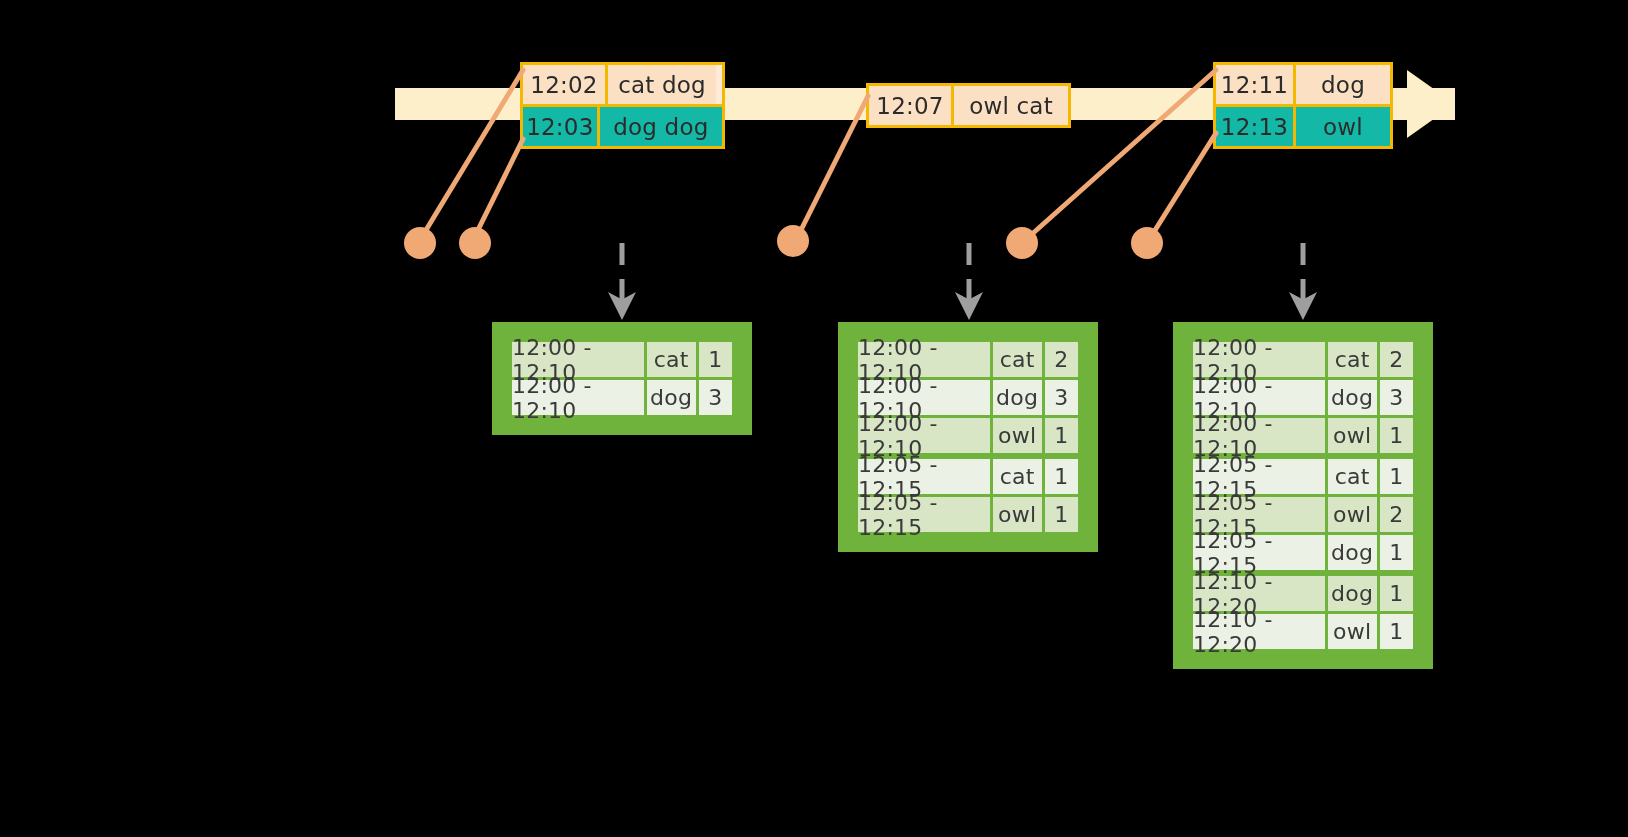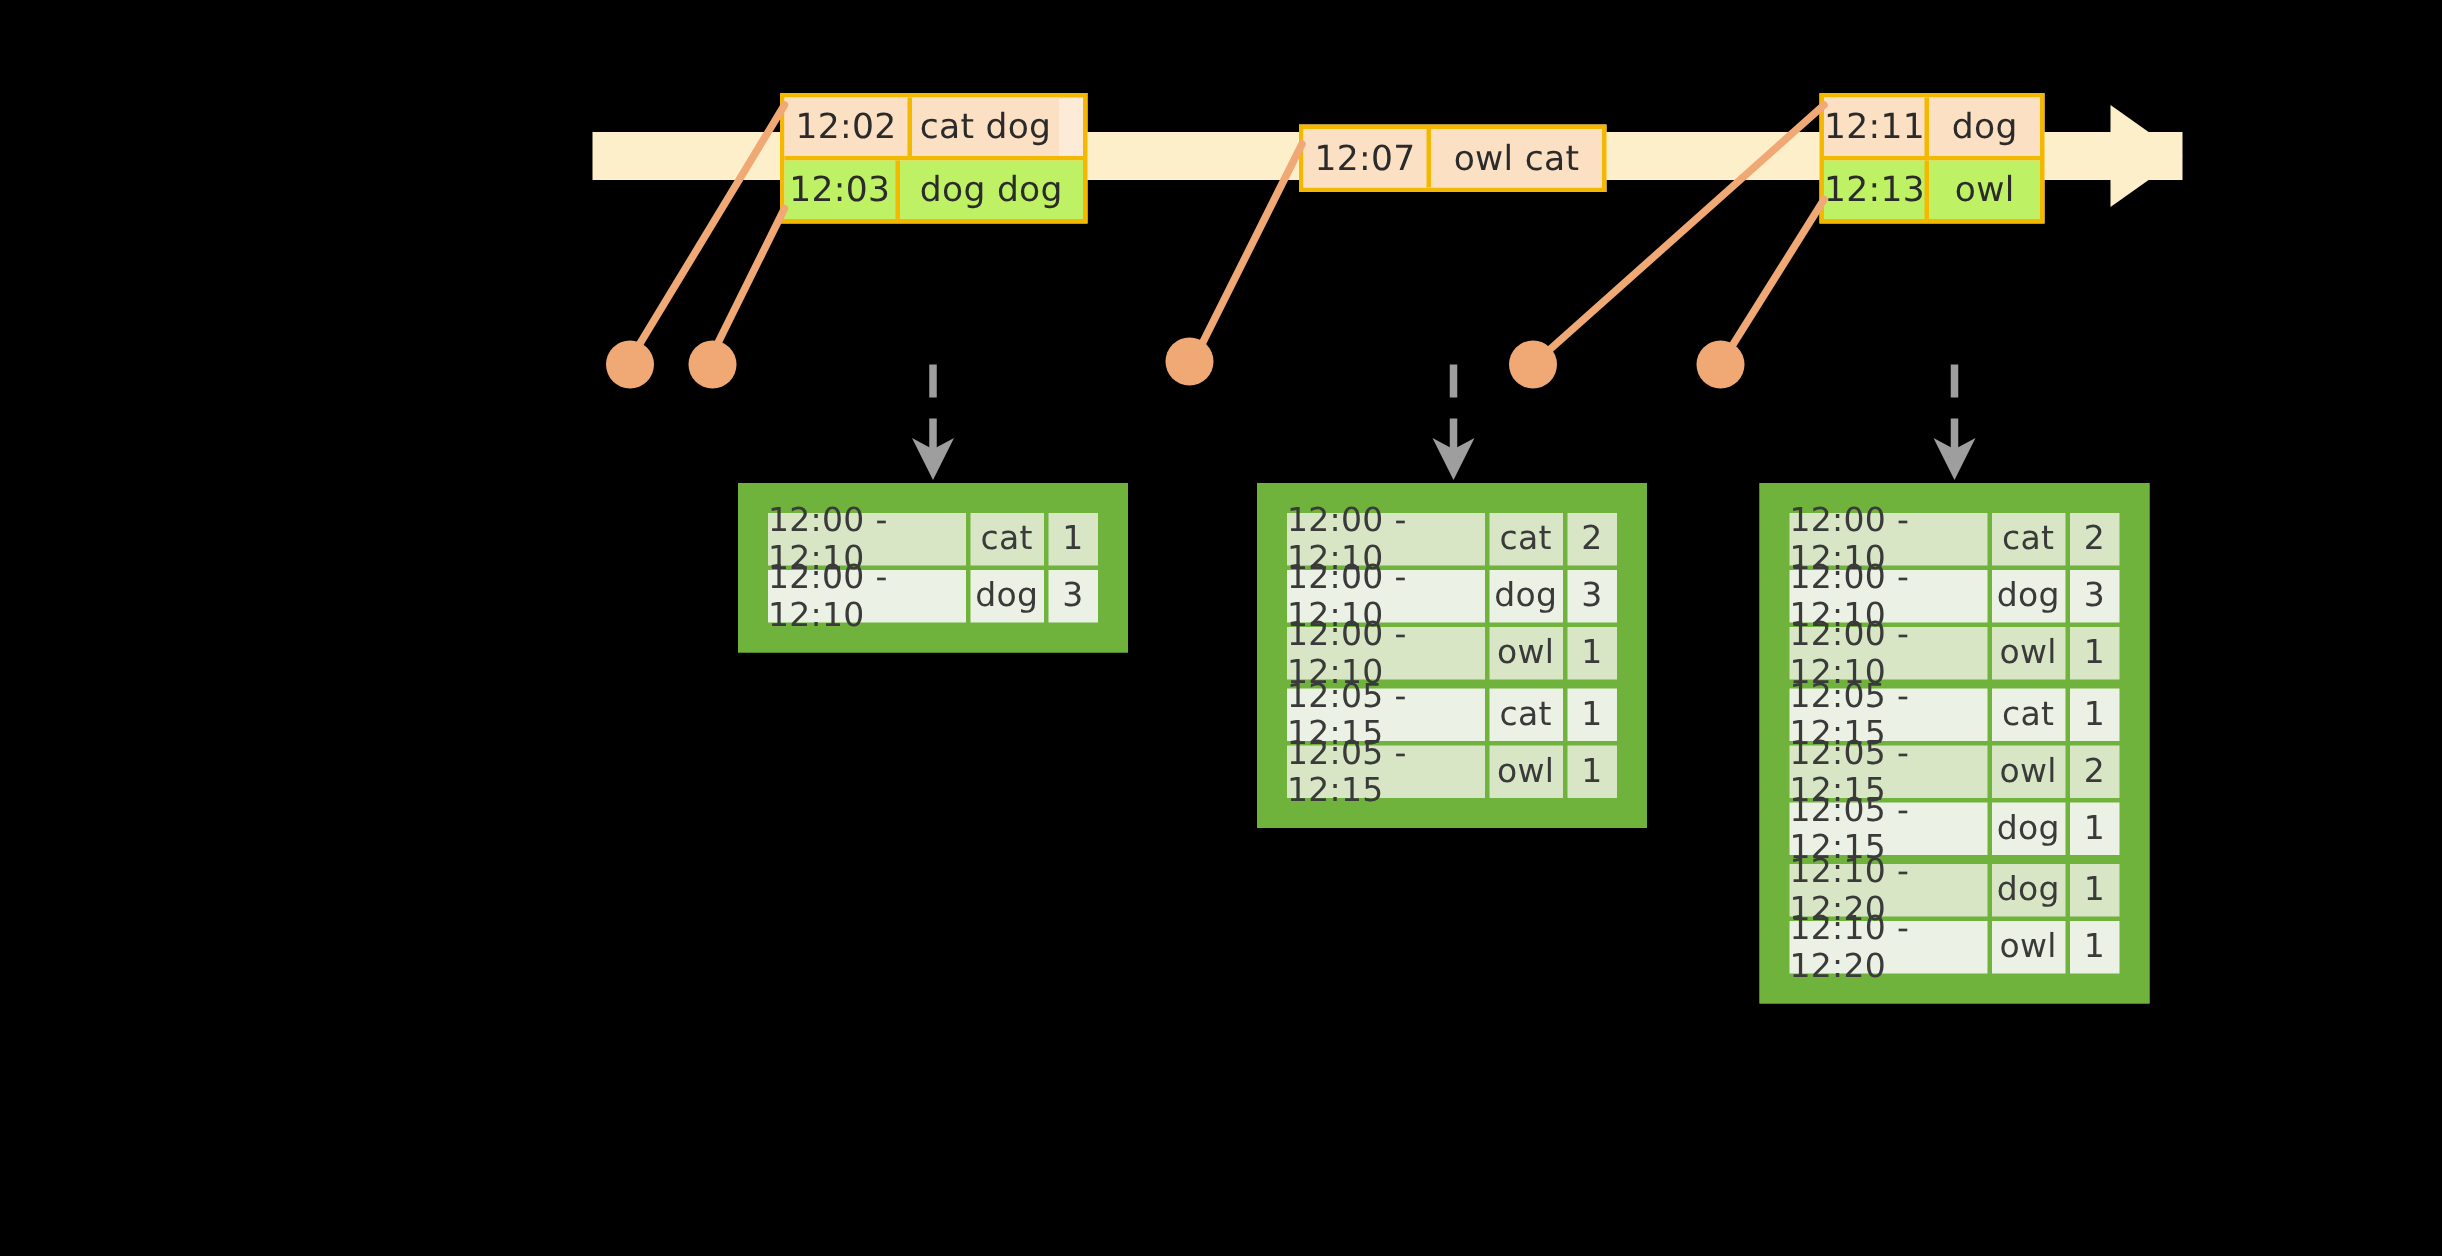--- a/index.html
+++ b/index.html
@@ -55,21 +55,21 @@
     justify-content: center;
     font-size: 23px;
     color: #2b2b2b;
     height: 39px;
     letter-spacing: .2px;
   }
   .ev-cell.time {
     border-right: 3px solid #F5B800;
   }
   .ev-row.r0 .ev-cell { background: #FBE0C4; }
-  .ev-row.r1 .ev-cell { background: #bef264; }
+  .ev-row.r1 .ev-cell { background: #14b8a6; }
 
   
   .conn-svg {
     position: absolute;
     left: 0; top: 0;
     width: 1628px;
     height: 837px;
     pointer-events: none;
   }
 
@@ -114,36 +114,36 @@
 <body>
 
 <div id="stage">
 
   <div class="tl-bar" style="left:395px; top:88px; width:1060px; height:32px;"></div>
   <div class="tl-arrowhead" style="left:1407px; top:70px;"></div>
 
   <div class="ev-table" style="left:520px; top:62px; width:205px;">
     <div class="ev-row r0">
       <div class="ev-cell time" style="width:85px;">12:02</div>
-      <div class="ev-cell words" style="width:98px;">cat dog</div>
+      <div class="ev-cell words" style="width:108px;">cat dog</div>
     </div>
     <div class="ev-row r1">
       <div class="ev-cell time" style="width:85px;">12:03</div>
       <div class="ev-cell words" style="width:136px;">dog dog</div>
     </div>
   </div>
 
   <div class="ev-table" style="left:866px; top:83px; width:205px;">
     <div class="ev-row r0">
       <div class="ev-cell time" style="width:85px;">12:07</div>
       <div class="ev-cell words" style="width:114px;">owl cat</div>
     </div>
   </div>
 
-  <div class="ev-table" style="left:1213px; top:62px; width:150px;">
+  <div class="ev-table" style="left:1213px; top:62px; width:180px;">
     <div class="ev-row r0">
       <div class="ev-cell time" style="width:80px;">12:11</div>
       <div class="ev-cell words" style="width:94px;">dog</div>
     </div>
     <div class="ev-row r1">
       <div class="ev-cell time" style="width:80px;">12:13</div>
       <div class="ev-cell words" style="width:94px;">owl</div>
     </div>
   </div>
 

